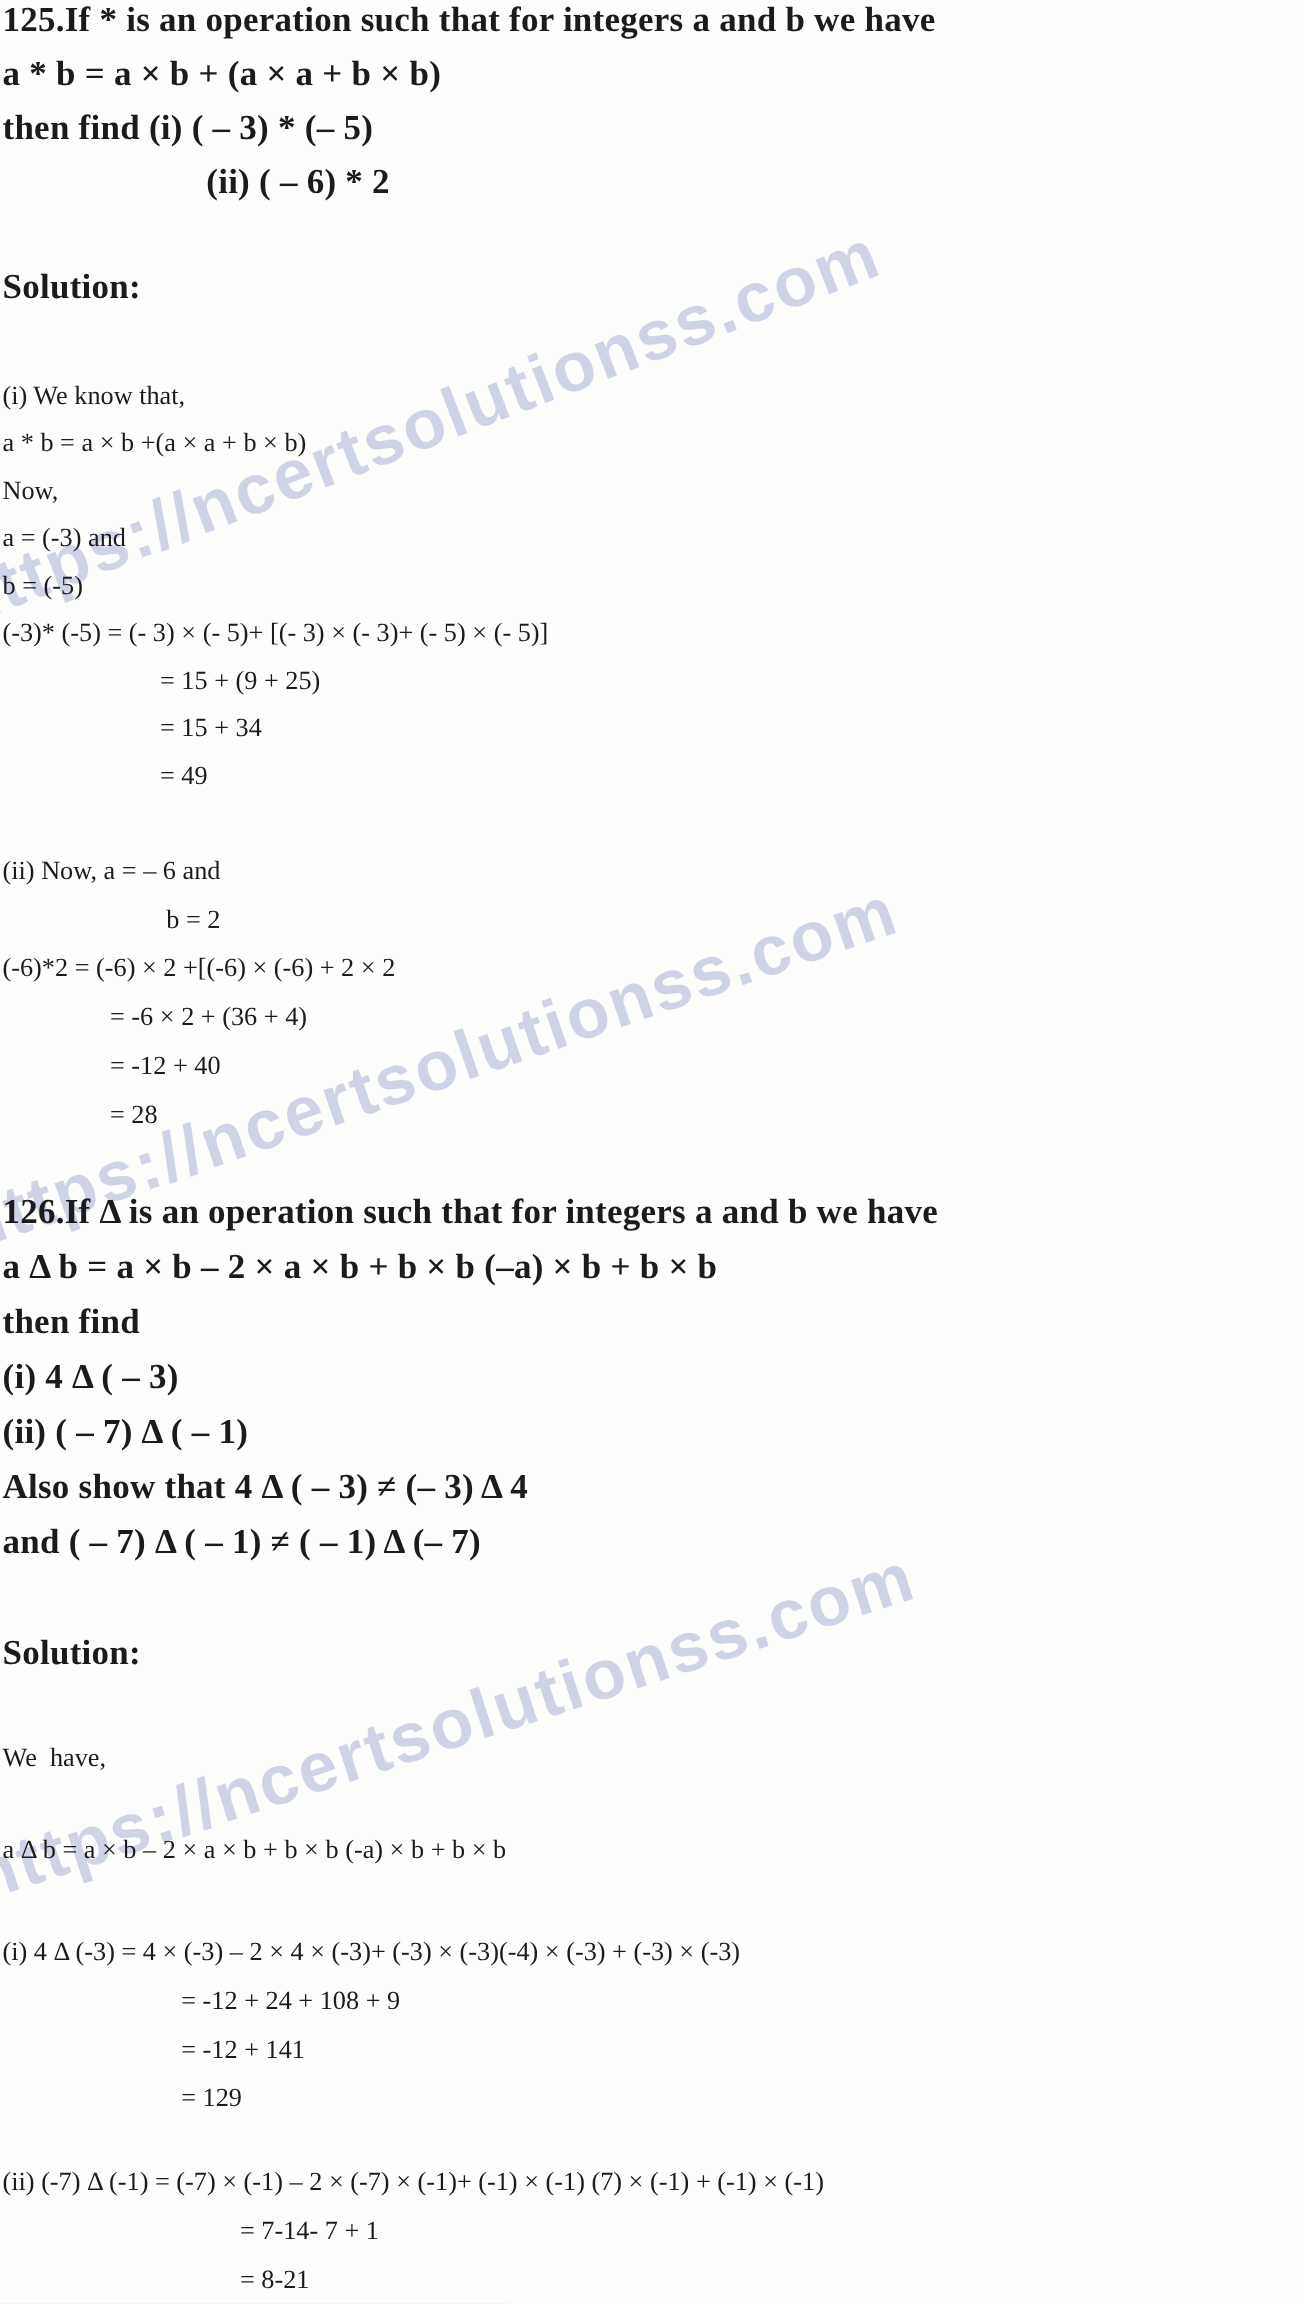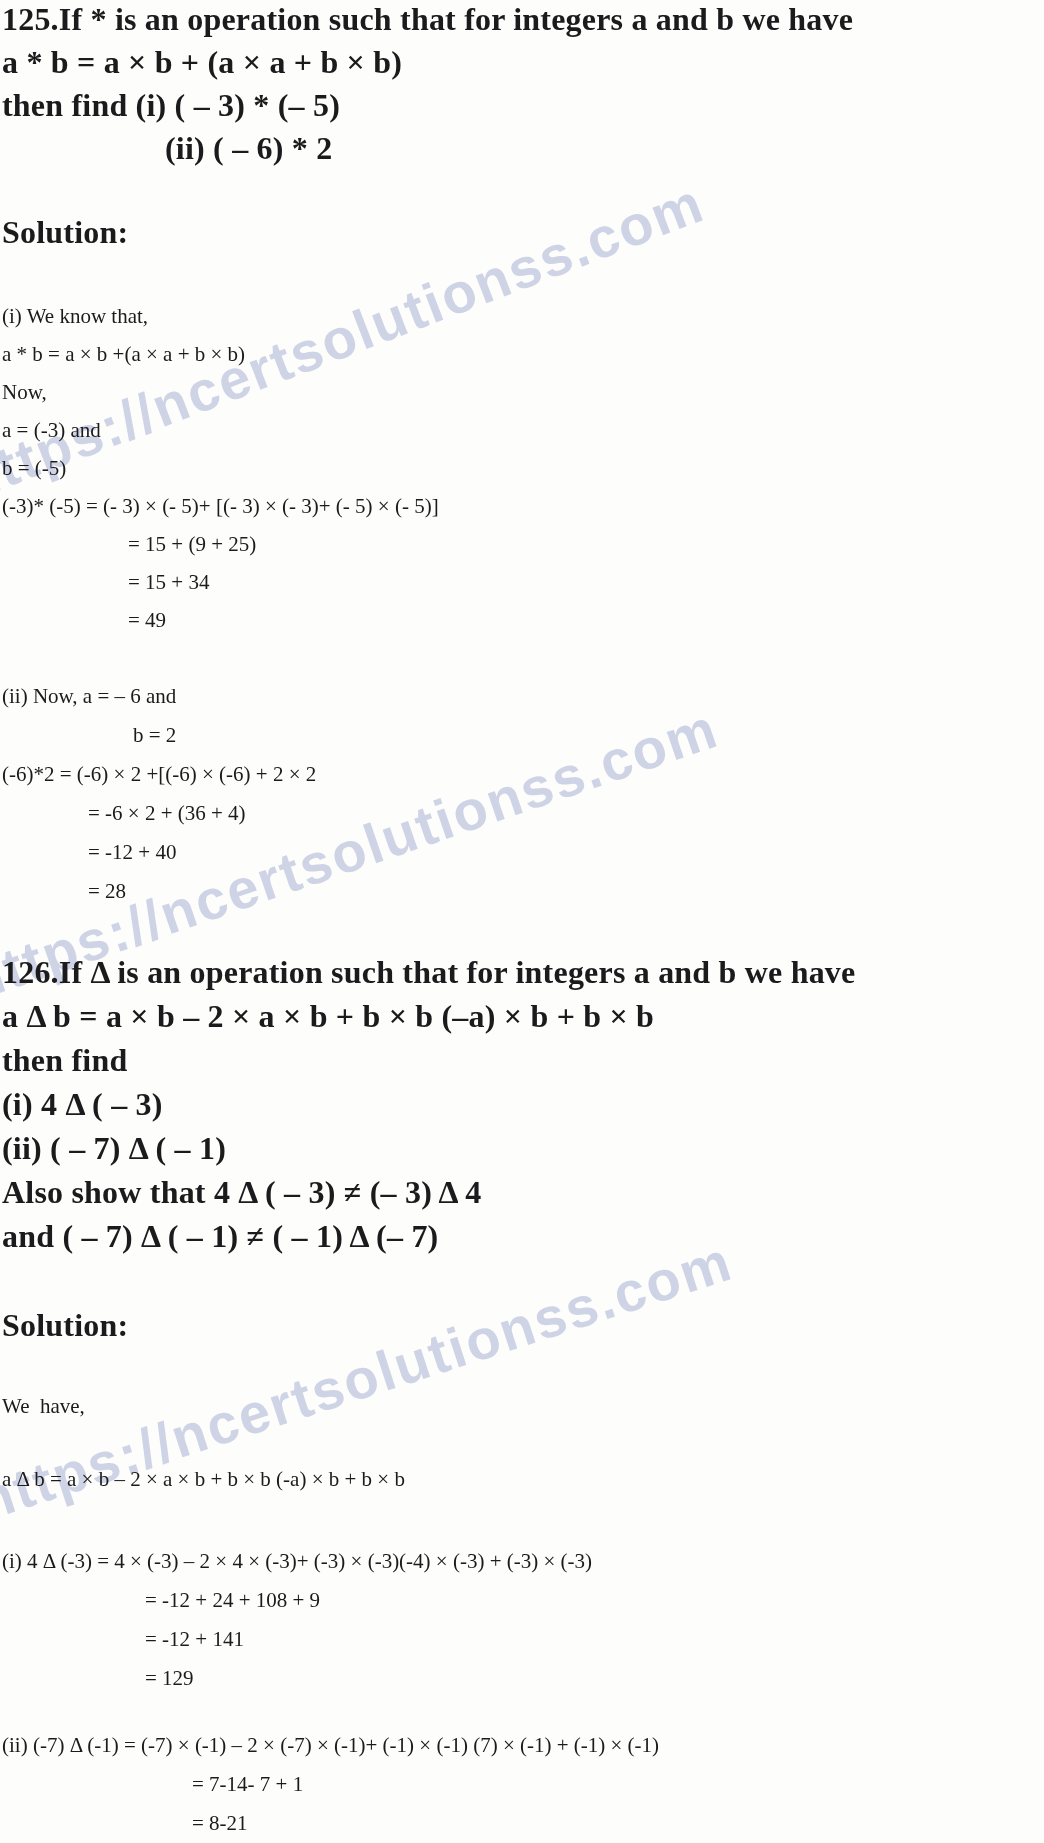--- a/index.html
+++ b/index.html
@@ -14,21 +14,21 @@
   }
   .block{display:contents;}
   .line{
     position:absolute;
     white-space:pre;
     z-index:1;
     line-height:1.1;
   }
   .heading-line{
     font-weight:bold;
-    font-size:32px;
+    font-size:28px;
     letter-spacing:0.2px;
   }
   .body-line{
     font-size:21px;
   }
   .wm{
     position:absolute;
     z-index:0;
     font-family:"Liberation Sans","DejaVu Sans",sans-serif;
     font-weight:bold;

